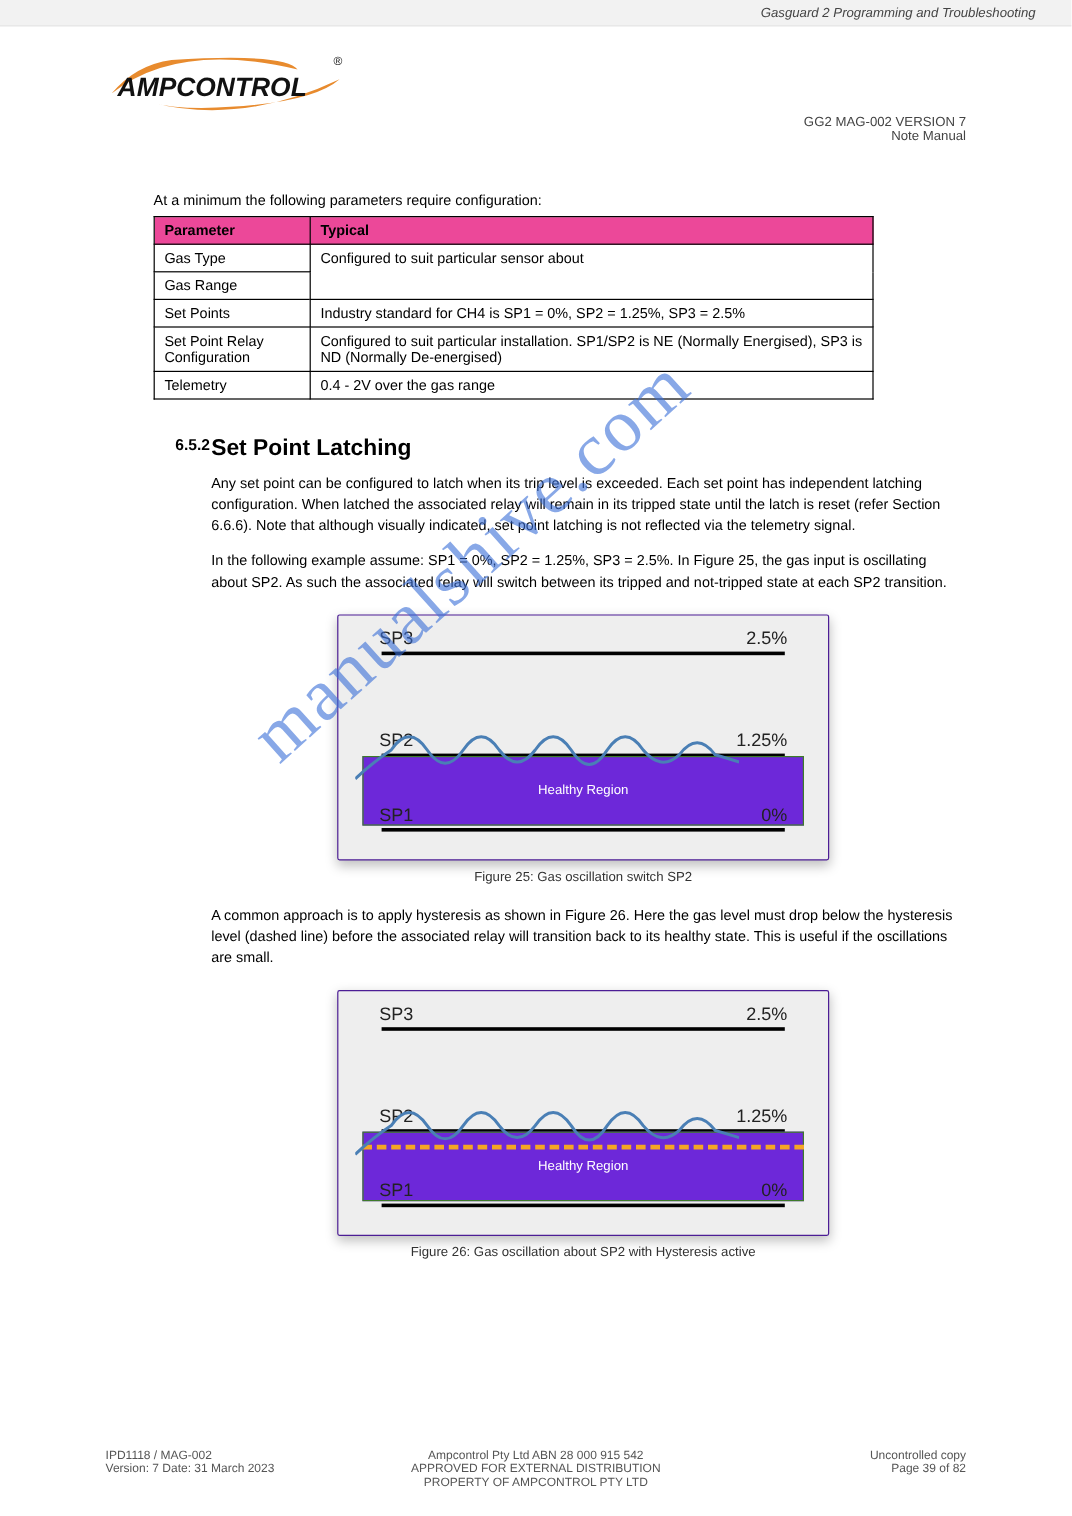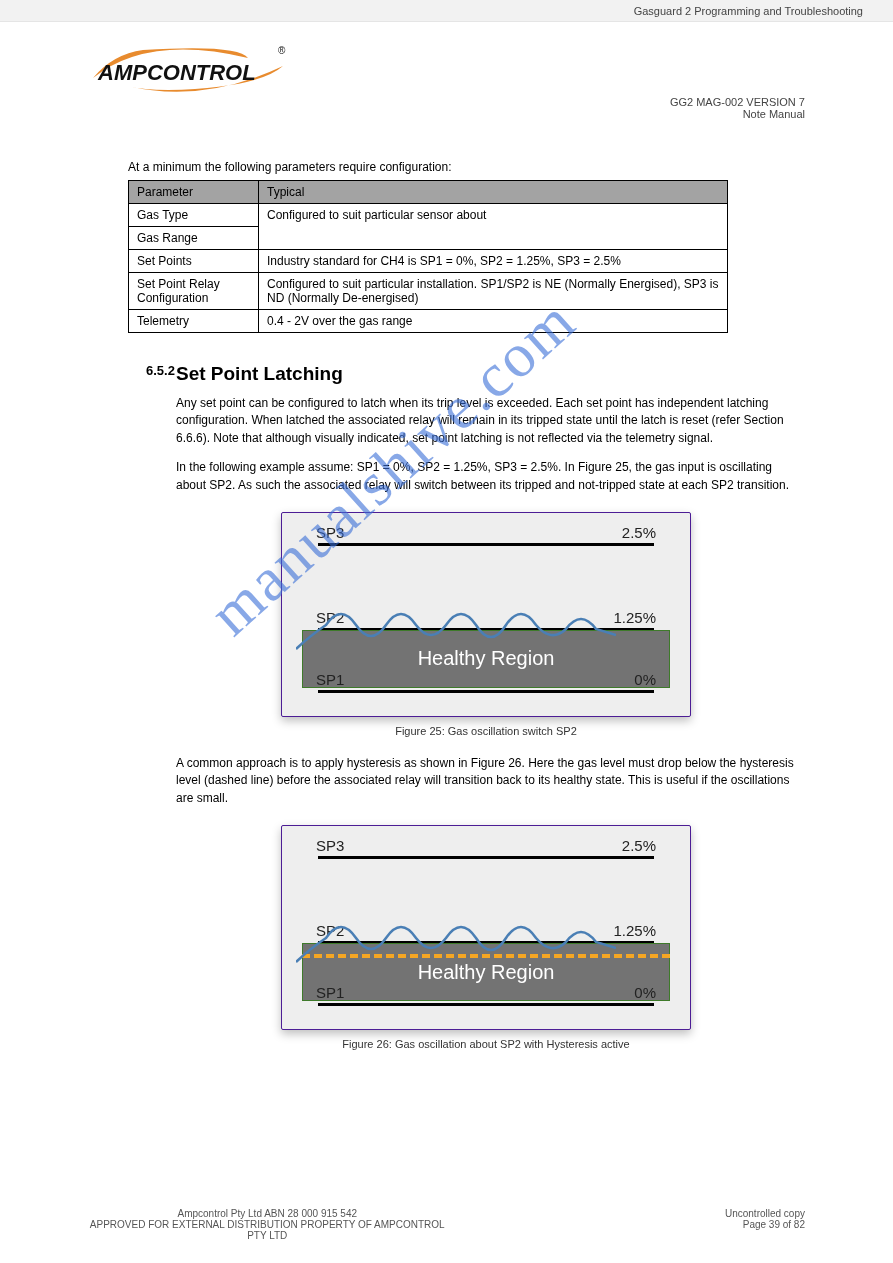--- a/index.html
+++ b/index.html
@@ -18,20 +18,21 @@
     top: 0; left: 0; right: 0;
     height: 22px;
     background: #f2f2f2;
     border-bottom: 1px solid #e5e5e5;
     display: flex;
     align-items: center;
     justify-content: flex-end;
     padding: 0 30px;
     font-size: 11px;
     color: #444;
+    font-style: italic;
   }
   .logo {
     position: absolute;
     top: 44px;
     left: 88px;
     width: 200px;
     height: 52px;
   }
   .page-label {
     position: absolute;
@@ -58,22 +59,22 @@
     margin-left: 40px;
     font-size: 12px;
   }
   table.param th, table.param td {
     border: 1px solid #000;
     padding: 4px 8px;
     text-align: left;
     vertical-align: top;
   }
   table.param th {
-    background: #a3a3a3;
-    font-weight: normal;
+    background: #ec4899;
+    font-weight: bold;
   }
   .section-num {
     position: absolute;
     left: -30px;
     top: 0;
     font-weight: bold;
     font-size: 13px;
   }
   .section {
     position: relative;
@@ -133,27 +134,27 @@
     position: absolute;
     right: -2px;
     top: -19px;
     font-size: 15px;
     color: #222;
   }
   .healthy-region {
     position: absolute;
     left: 20px;
     right: 20px;
-    background: #737373;
+    background: #6d28d9;
     border: 1.5px solid #3e7a2a;
     display: flex;
     align-items: center;
     justify-content: center;
     color: #fff;
-    font-size: 20px;
+    font-size: 11px;
   }
   .squiggle {
     position: absolute;
     left: 14px;
     right: 34px;
     height: 46px;
     pointer-events: none;
   }
   .dashed-line {
     position: absolute;
@@ -316,20 +317,24 @@
           <path d="M 0 44 Q 15 30 30 20 Q 45 -2 60 20 Q 75 42 90 20 Q 105 -2 120 20 Q 135 40 150 20 Q 165 -2 180 20 Q 195 44 210 20 Q 225 -2 240 20 Q 255 38 270 24 Q 285 4 300 24 L 320 30" fill="none" stroke="#4a7fb5" stroke-width="2.5"></path>
         </svg>
       </div>
     </div>
     <div class="figure-caption">Figure 26: Gas oscillation about SP2 with Hysteresis active</div>
 
   </div>
 </div>
 
 <div class="footer">
+  <div class="fl">
+    <div>IPD1118 / MAG-002</div>
+    <div>Version: 7  Date: 31 March 2023</div>
+  </div>
   <div class="fc">
     <div>Ampcontrol Pty Ltd  ABN 28 000 915 542</div>
     <div>APPROVED FOR EXTERNAL DISTRIBUTION  PROPERTY OF AMPCONTROL PTY LTD</div>
   </div>
   <div class="fr">
     <div>Uncontrolled copy</div>
     <div>Page 39 of 82</div>
   </div>
 </div>
 

